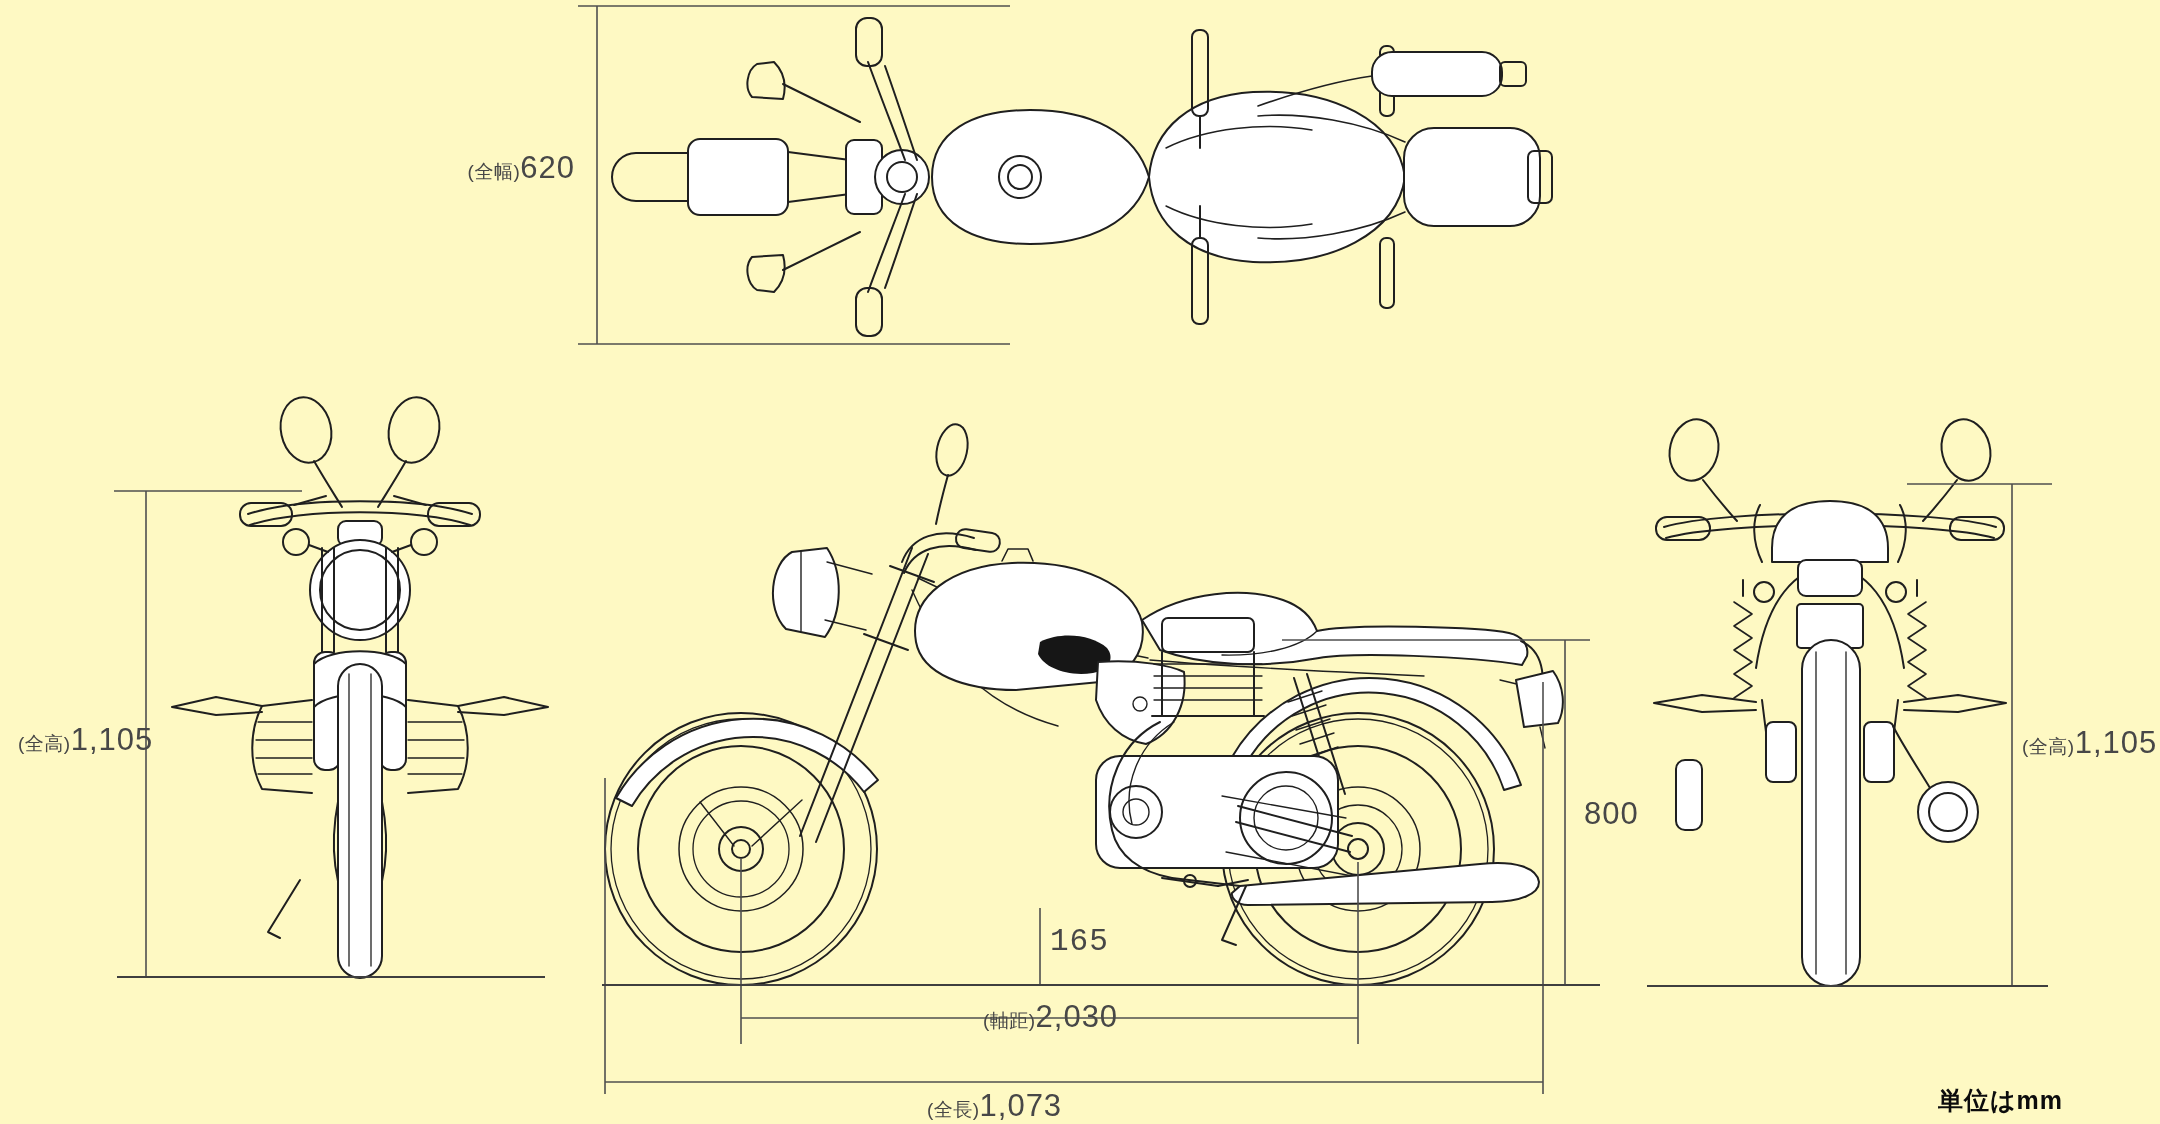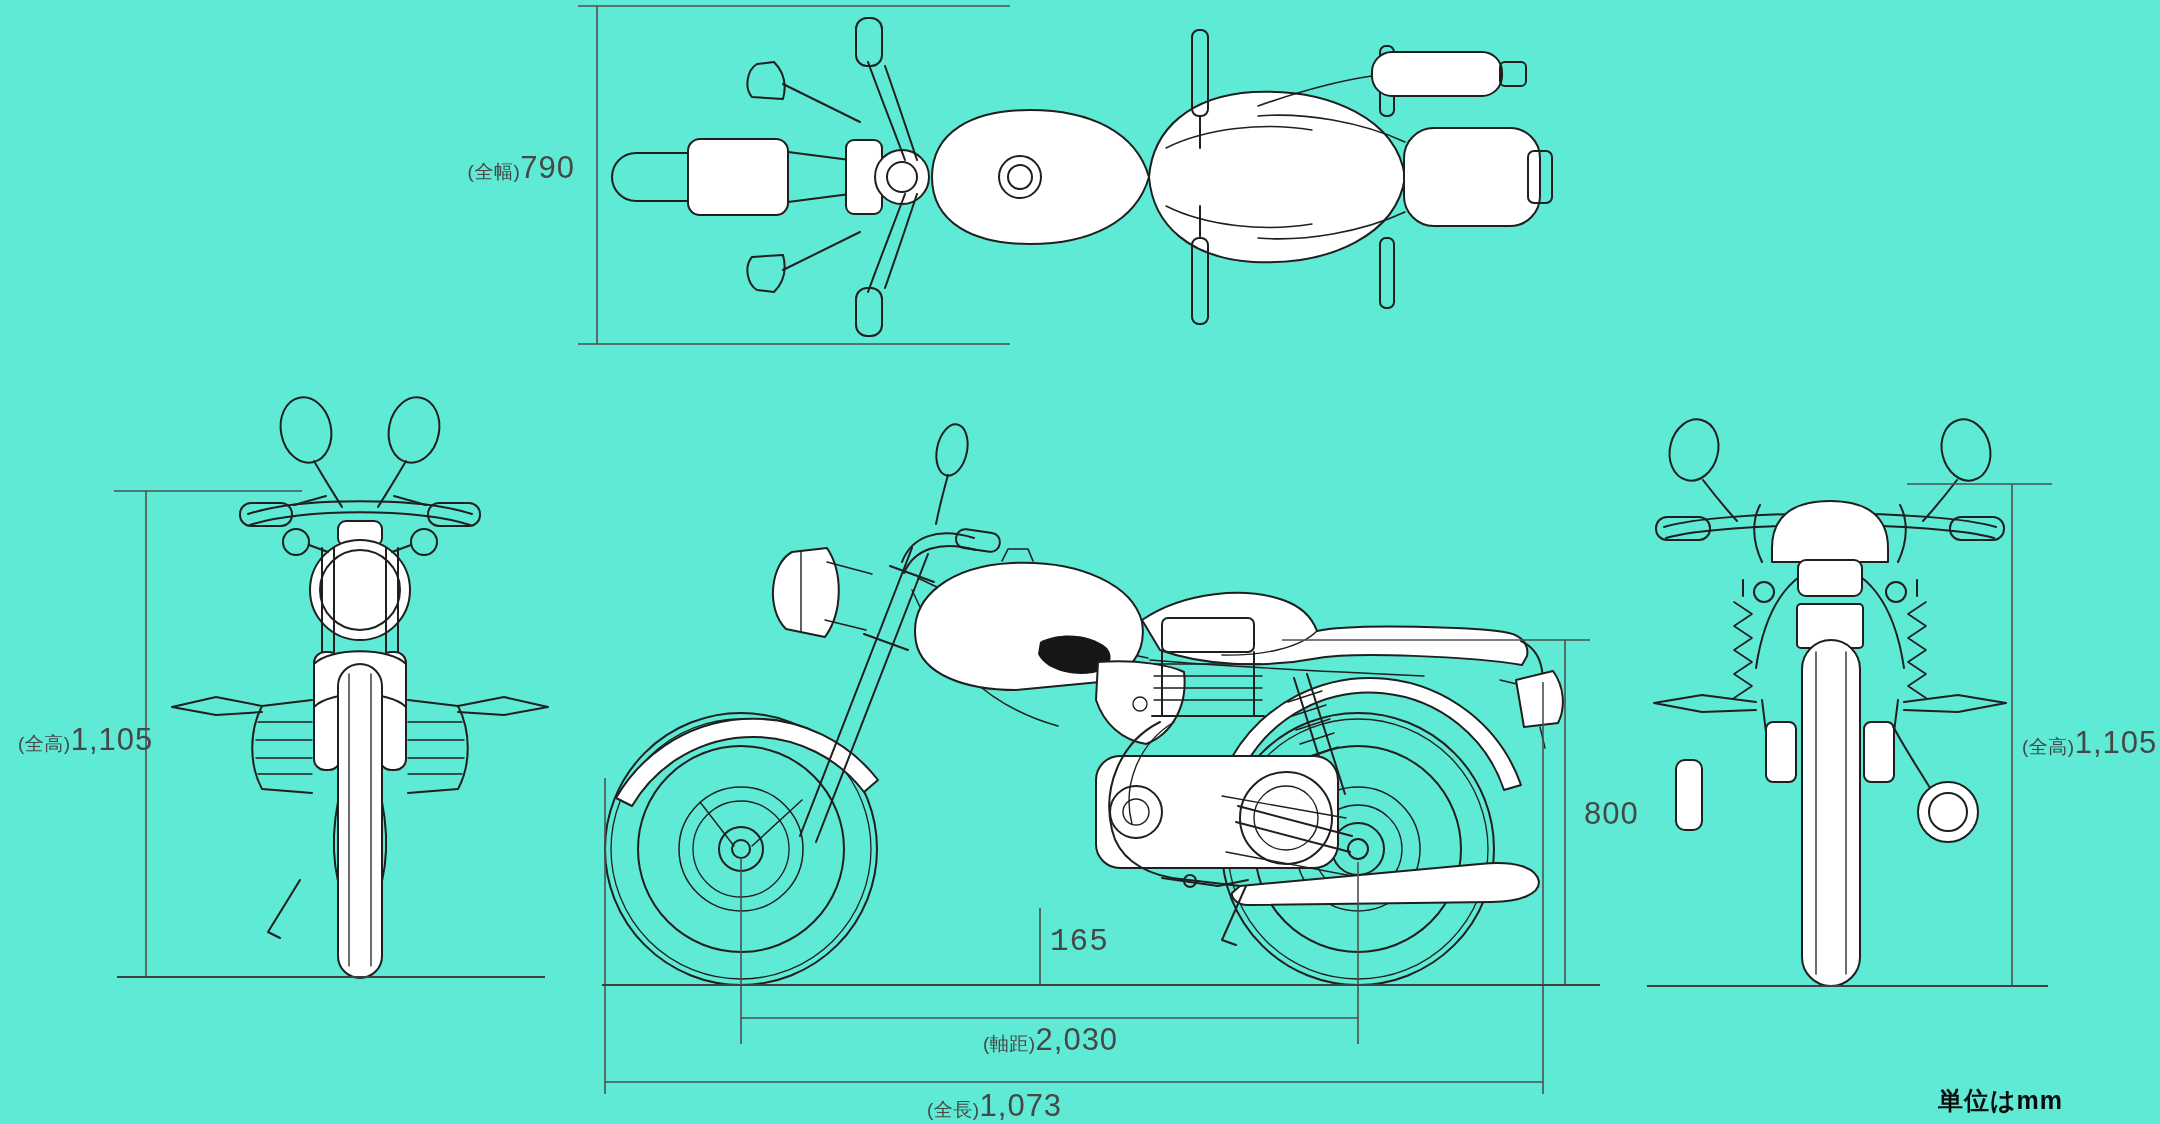--- a/index.html
+++ b/index.html
@@ -1,16 +1,16 @@
 <!DOCTYPE html>
 <html><head>
 <meta charset="utf-8">
 <style>
   html,body{margin:0;padding:0;background:#ffffff;}
-  .canvas{position:relative;width:2160px;height:1124px;background:#5eead4;overflow:hidden;
+  .canvas{position:relative;width:2160px;height:1124px;background:#fef9c3;overflow:hidden;
           font-family:"Liberation Sans",sans-serif;}
   .blueprint-svg{position:absolute;left:0;top:0;}
   .dim-label{position:absolute;color:#474747;display:flex;align-items:baseline;white-space:nowrap;}
   .dim-label .dim-prefix{font-size:19px;letter-spacing:0.5px;}
   .dim-label .dim-value{font-size:31px;letter-spacing:1px;font-weight:400;}
   .align-right{justify-content:flex-end;}
   .align-center{justify-content:center;}
   .unit-note{position:absolute;color:#0c0c0c;font-size:25px;font-weight:600;letter-spacing:1px;}
 </style>
 </head>
@@ -315,42 +315,42 @@
 
   <g stroke="#3f3f3f" stroke-width="2.2" fill="none">
     <line x1="117" y1="977" x2="545" y2="977"></line>
     <line x1="602" y1="985" x2="1600" y2="985"></line>
     <line x1="1647" y1="986" x2="2048" y2="986"></line>
   </g>
 </svg>
 
   <div class="dim-label align-right" style="left:415px;top:150px;width:160px;">
     <span class="dim-prefix">(全幅)</span>
-      <span class="dim-value">790</span>
+      <span class="dim-value">620</span>
   </div>
 
   <div class="dim-label" style="left:18px;top:722px;">
     <span class="dim-prefix">(全高)</span>
       <span class="dim-value">1,105</span>
   </div>
 
   <div class="dim-label" style="left:2022px;top:725px;">
     <span class="dim-prefix">(全高)</span>
       <span class="dim-value">1,105</span>
   </div>
 
   <div class="dim-label" style="left:1584px;top:796px;">
     <span class="dim-value">800</span>
   </div>
 
   <div class="dim-label" style="left:1050px;top:924px;font-family:Liberation Mono, monospace;">
     <span class="dim-value">165</span>
   </div>
 
-  <div class="dim-label align-center" style="left:938px;top:1022px;width:225px;text-align:center;">
+  <div class="dim-label align-center" style="left:938px;top:999px;width:225px;text-align:center;">
     <span class="dim-prefix">(軸距)</span>
       <span class="dim-value">2,030</span>
   </div>
 
   <div class="dim-label align-center" style="left:882px;top:1088px;width:225px;">
     <span class="dim-prefix">(全長)</span>
       <span class="dim-value">1,073</span>
   </div>
 
   <div class="unit-note" style="left:1938px;top:1084px;">単位はmm</div>

